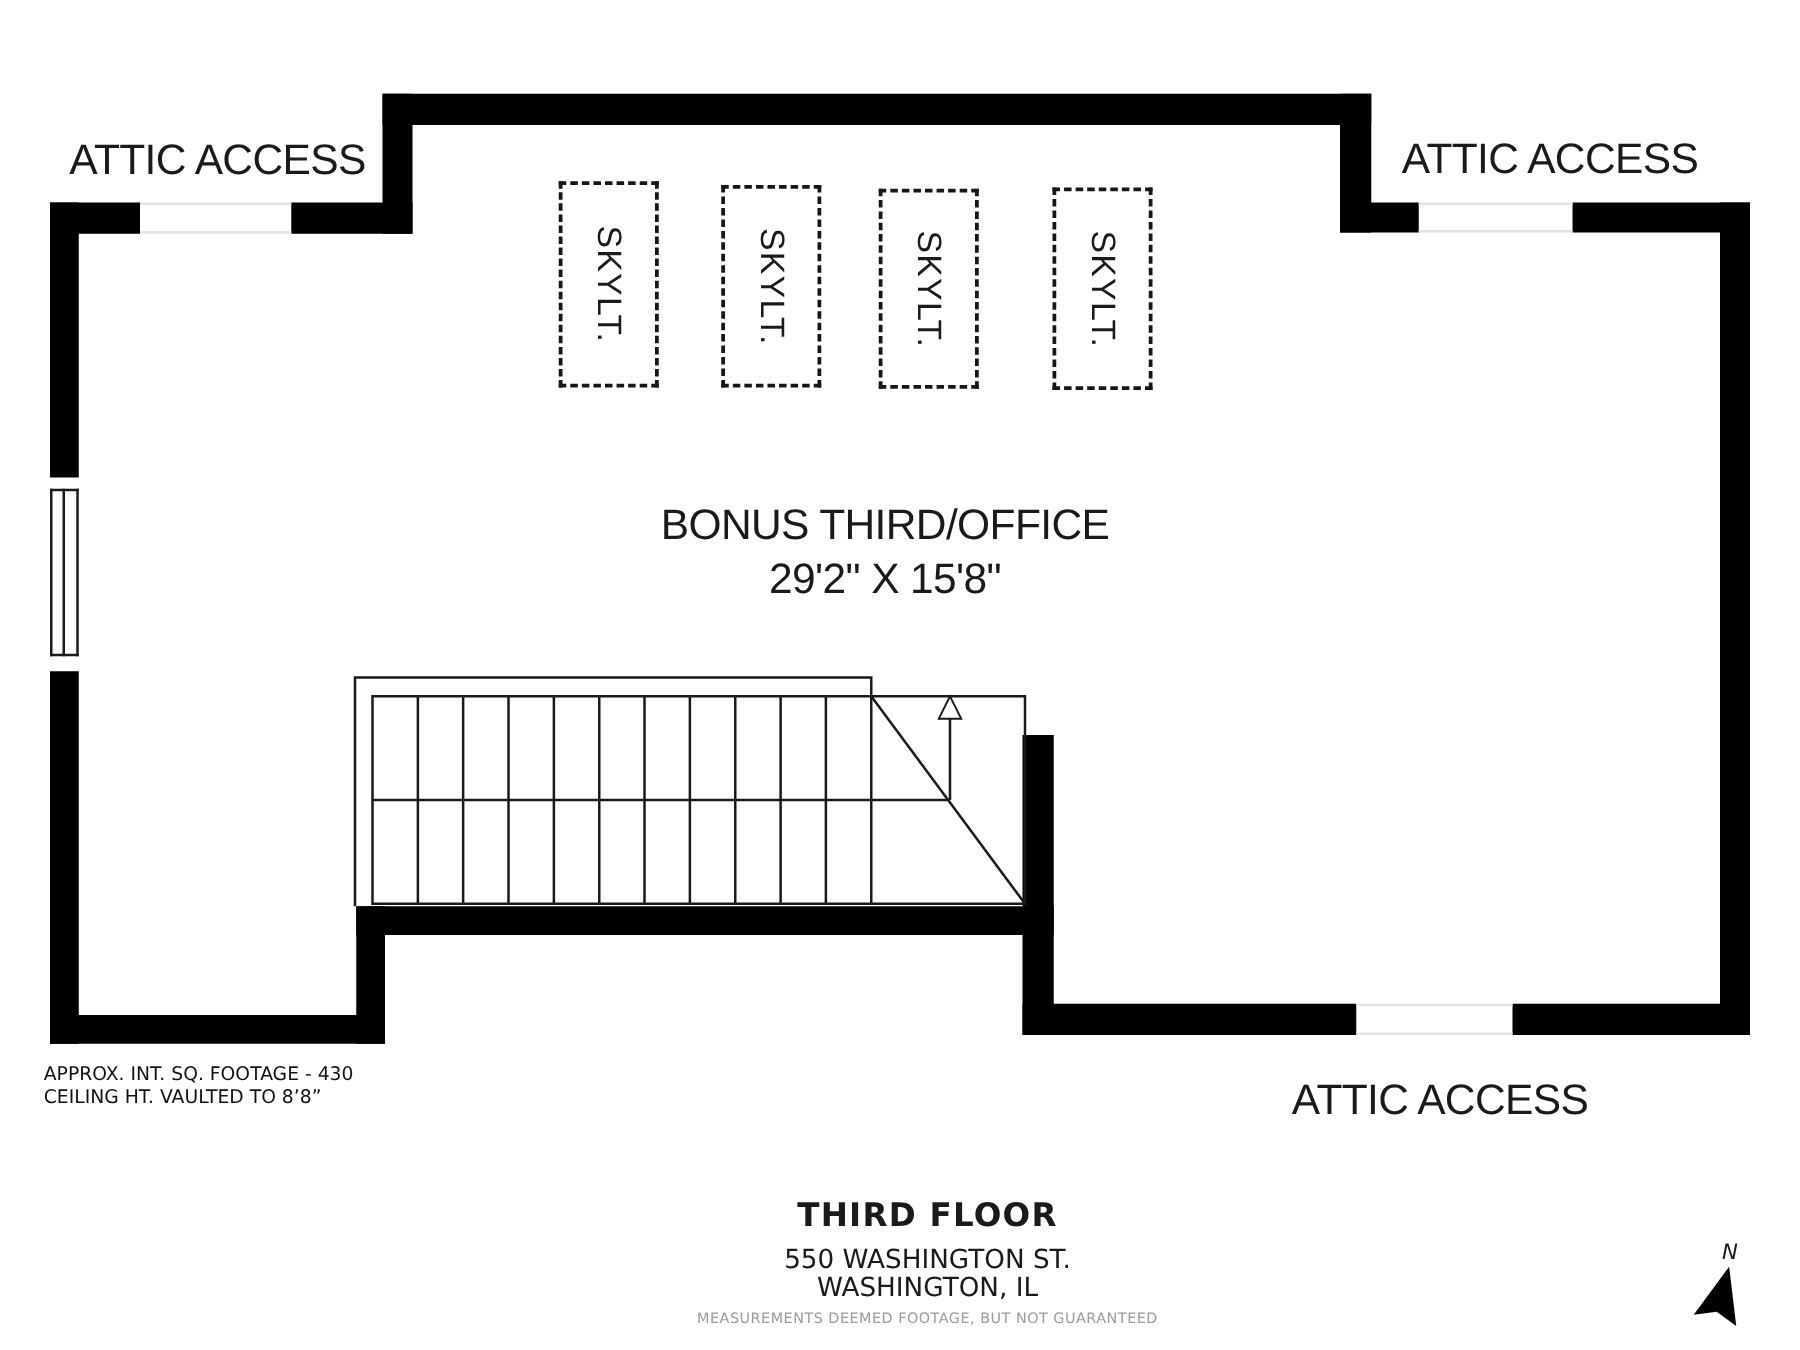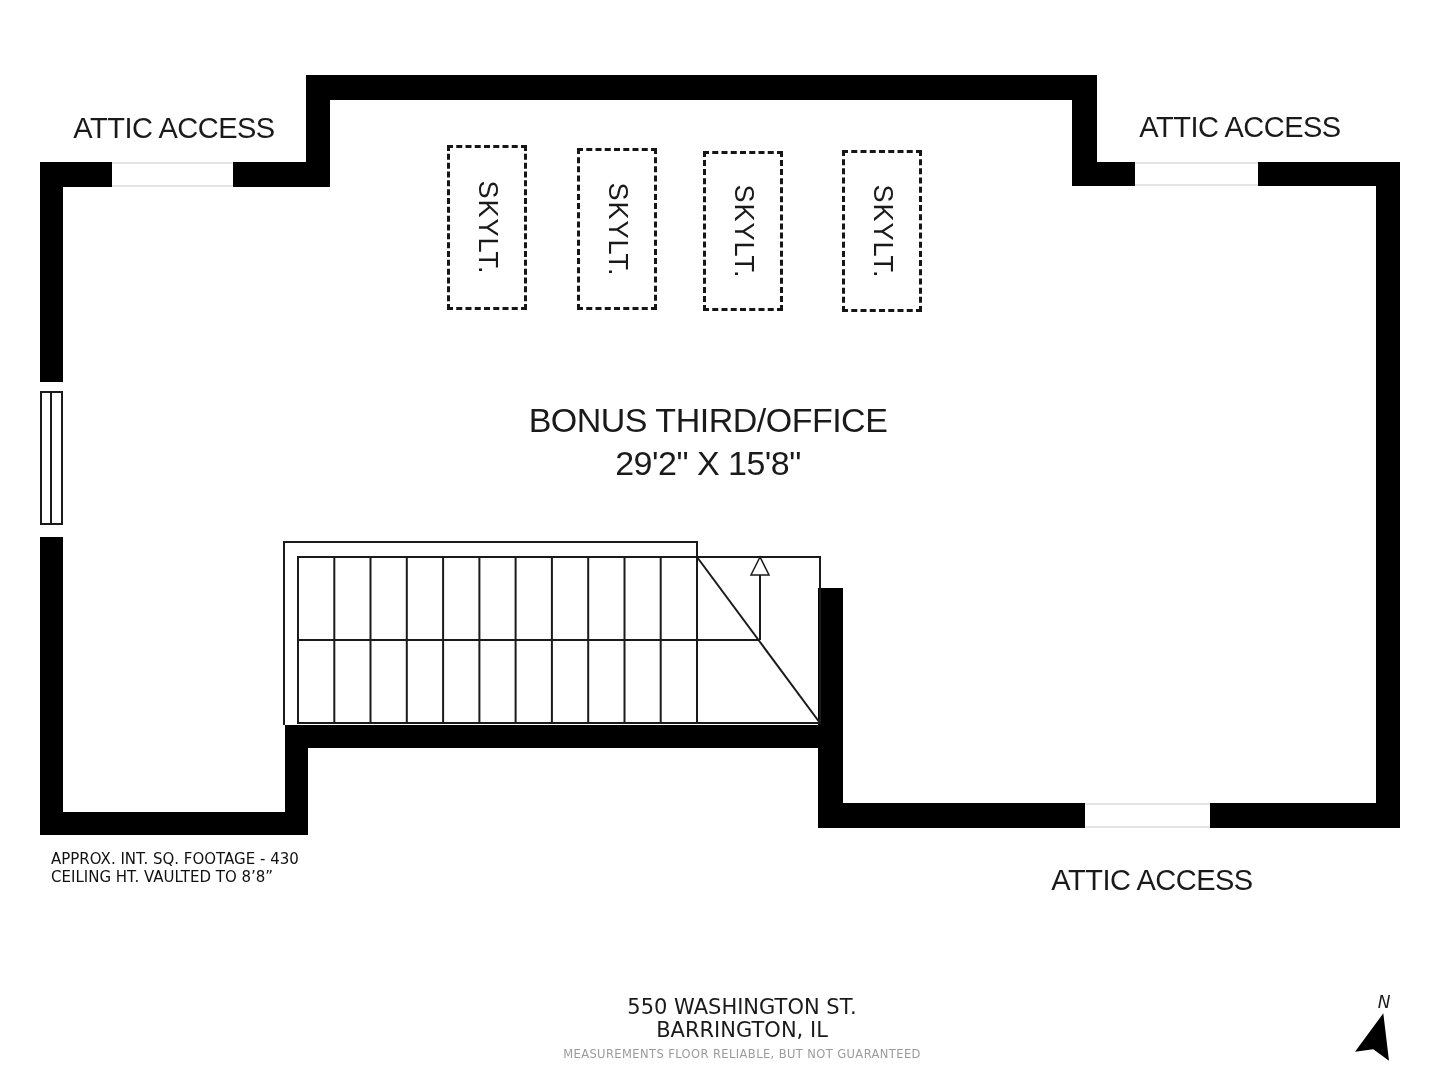--- a/index.html
+++ b/index.html
@@ -1,30 +1,30 @@
 <!DOCTYPE html>
 <html style="--wall: #000000; --line: #1a1a1a; --text: #1a1a1a; --muted: #9b9b9b;"><head>
 <meta charset="utf-8">
 <style>
   html,body{margin:0;padding:0;background:#ffffff;}
   .plan{position:relative;width:1440px;height:1080px;background:#fff;overflow:hidden;
         font-family:"Liberation Sans",sans-serif;color:#1a1a1a;}
   .wall{position:absolute;background:var(--wall,#000);}
   .opening-line{position:absolute;background:#e4e4e4;height:2px;}
   .winline{position:absolute;background:var(--line,#1a1a1a);}
-  .label{position:absolute;font-size:29px;letter-spacing:-0.5px;text-align:center;
+  .label{position:absolute;font-size:34px;letter-spacing:-0.5px;text-align:center;
          white-space:nowrap;line-height:40px;color:var(--text,#1a1a1a);}
   .room-name{font-size:34px;}
   .room-dims{font-size:34px;}
   .skylight{position:absolute;border:3px dashed #161616;box-sizing:border-box;
             display:flex;align-items:center;justify-content:center;}
   .skylight .vtext{transform:rotate(90deg);font-size:27px;letter-spacing:1px;
             white-space:nowrap;color:var(--text,#1a1a1a);}
   .notes{position:absolute;left:35px;top:851px;font-family:"DejaVu Sans",sans-serif;
-         font-size:15px;line-height:17.5px;color:#111;white-space:nowrap;margin-left:16px;}
+         font-size:15px;line-height:17.5px;color:#111;white-space:nowrap;}
   .footer-title{position:absolute;top:958px;left:492px;width:500px;text-align:center;
           font-family:"DejaVu Sans",sans-serif;font-size:26px;font-weight:bold;letter-spacing:1px;}
   .footer-addr1{position:absolute;top:995px;left:492px;width:500px;text-align:center;
           font-family:"DejaVu Sans",sans-serif;font-size:21px;}
   .footer-addr2{position:absolute;top:1018px;left:492px;width:500px;text-align:center;
           font-family:"DejaVu Sans",sans-serif;font-size:21px;}
   .footer-disclaimer{position:absolute;top:1047px;left:492px;width:500px;text-align:center;
           font-family:"DejaVu Sans",sans-serif;font-size:11.5px;letter-spacing:0.4px;
           color:var(--muted,#9b9b9b);}
   .compass-n{position:absolute;left:1372px;top:992px;width:24px;text-align:center;
@@ -95,22 +95,23 @@
   <div class="label" style="left:1002px;top:860px;width:300px;">ATTIC ACCESS</div>
 
   <div class="label room-name" style="left:508px;top:400px;width:400px;">BONUS THIRD/OFFICE</div>
   <div class="label room-dims" style="left:508px;top:443px;width:400px;">29'2" X 15'8"</div>
 
   <div class="notes">
     <div>APPROX. INT. SQ. FOOTAGE - 430</div>
     <div>CEILING HT. VAULTED TO 8’8”</div>
   </div>
 
+  <div class="footer-title">THIRD FLOOR</div>
   <div class="footer-addr1">550 WASHINGTON ST.</div>
-  <div class="footer-addr2">BARRINGTON, IL</div>
-  <div class="footer-disclaimer">MEASUREMENTS FLOOR RELIABLE, BUT NOT GUARANTEED</div>
+  <div class="footer-addr2">WASHINGTON, IL</div>
+  <div class="footer-disclaimer">MEASUREMENTS DEEMED FOOTAGE, BUT NOT GUARANTEED</div>
 
   <div class="compass-n">N</div>
   <svg style="left:1340px;top:990px;" width="60" height="80" viewBox="0 0 60 80">
     <polygon points="43.3,23.3 15,61.7 33.3,59.3 49,70.7" fill="#000000"></polygon>
   </svg>
 
 </div>
 
 </body></html>

